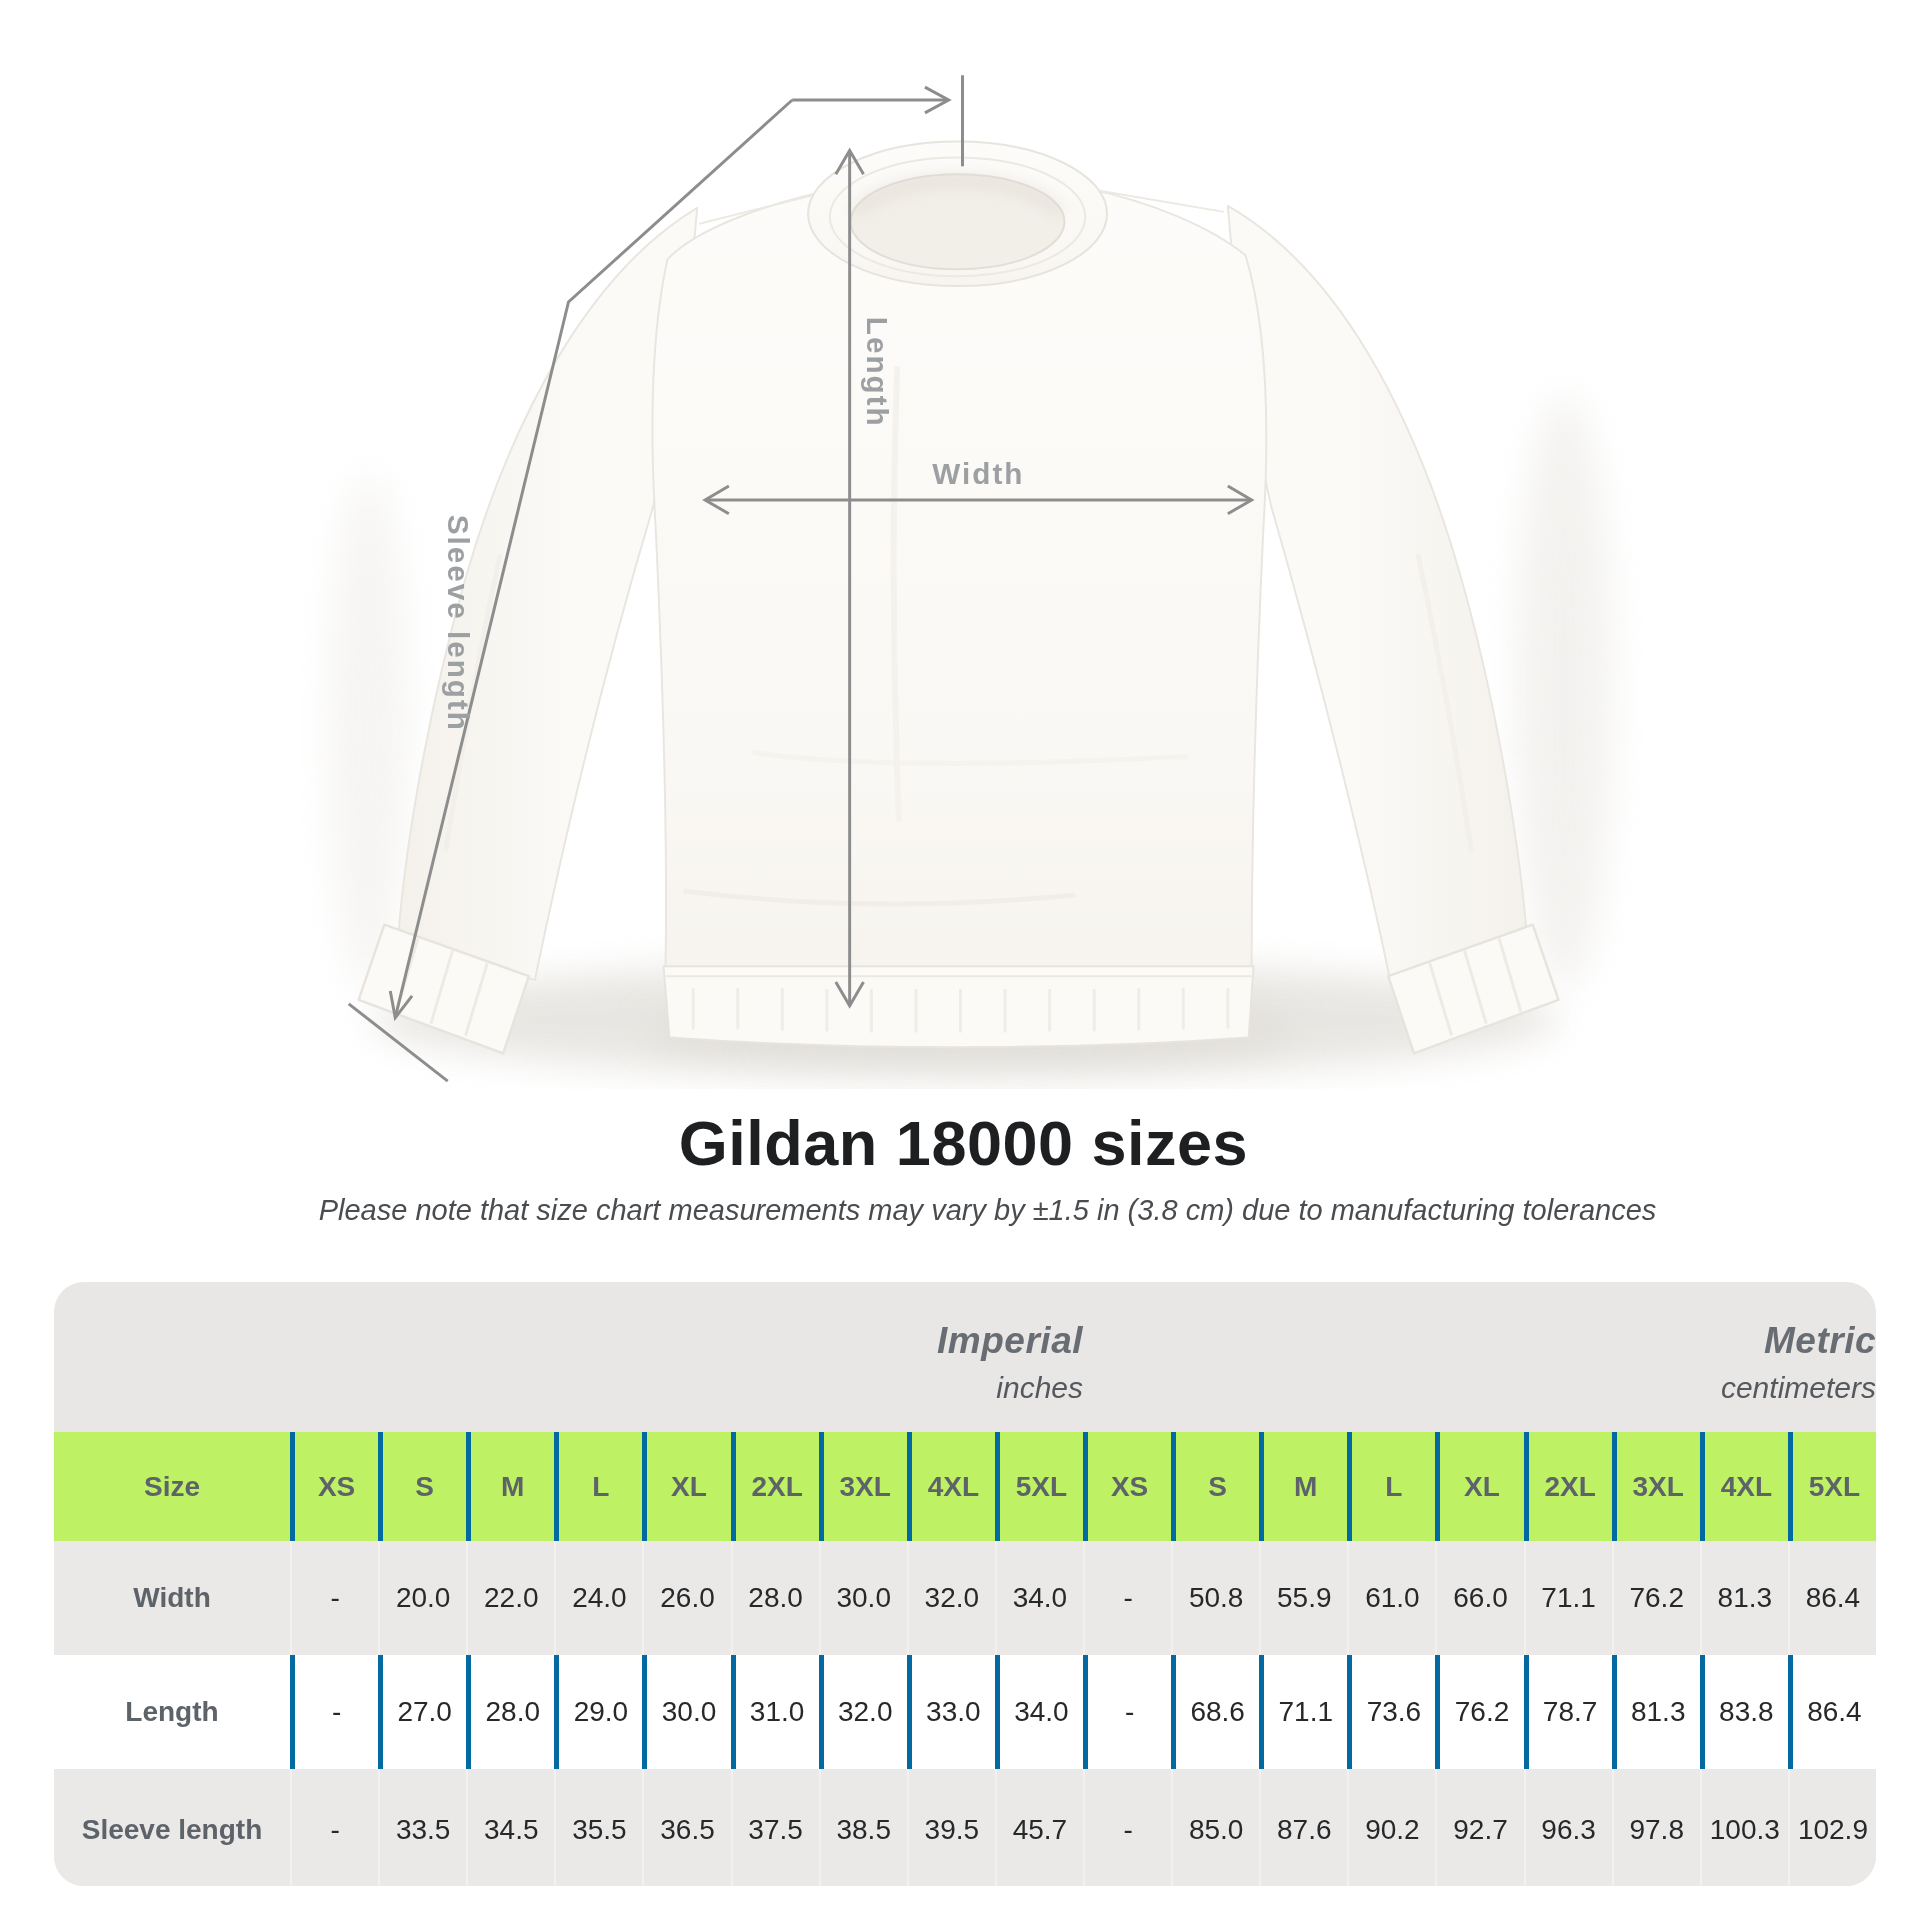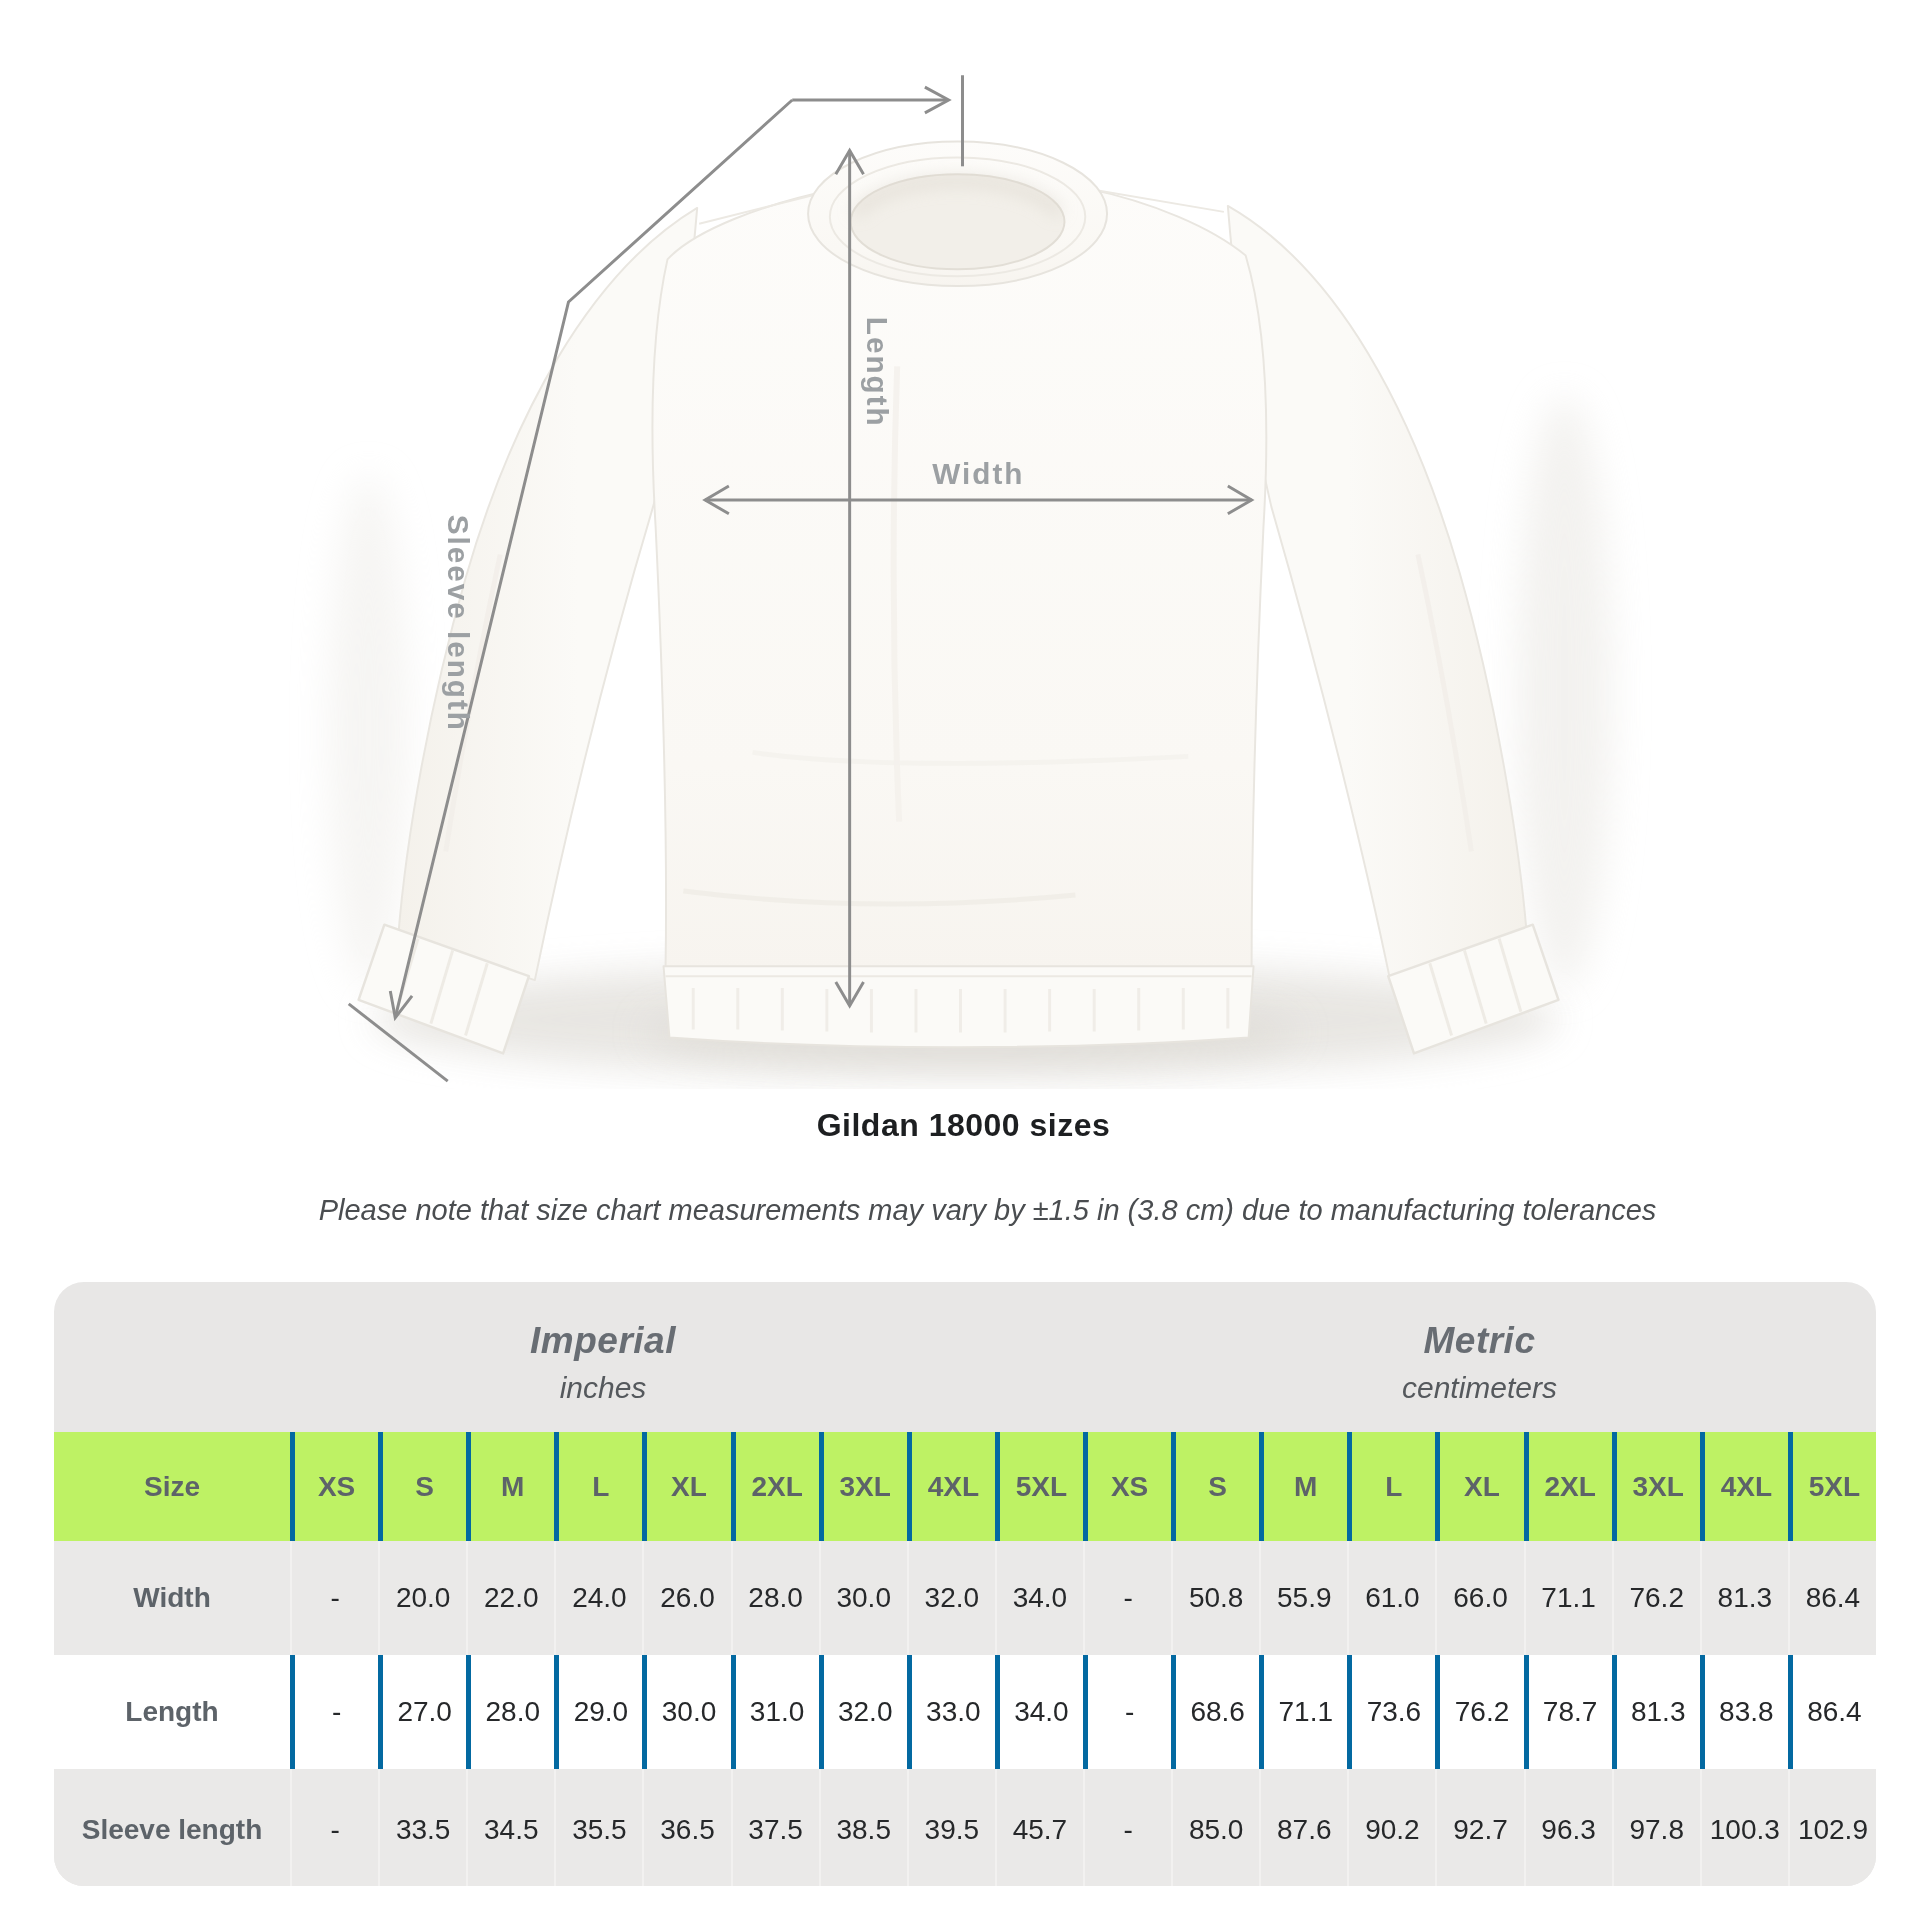--- a/index.html
+++ b/index.html
@@ -4,30 +4,30 @@
 <style>
   html,body{margin:0;padding:0;background:#fff;}
   .page{position:relative;width:1927px;height:1927px;background:#ffffff;overflow:hidden;
         font-family:"Liberation Sans","DejaVu Sans",sans-serif;}
 
   
   .illustration{position:absolute;top:0;left:0;width:1927px;height:1089px;display:block;}
 
   
   .title{position:absolute;top:1107px;left:0;width:100%;text-align:center;
-         font-size:32px;font-weight:bold;color:#1d1f21;letter-spacing:0.5px;}
+         font-size:63px;font-weight:bold;color:#1d1f21;letter-spacing:0.5px;}
   .note{position:absolute;top:1194px;left:0;width:100%;text-align:center;
         font-size:29px;font-style:italic;color:#4a4d50;padding-left:24px;}
 
   
   .size-table{position:absolute;top:1282px;left:54px;width:1822px;height:604px;
               background:#e8e7e6;border-radius:30px;overflow:hidden;}
   .grid{display:grid;grid-template-columns:236px repeat(18,1fr);}
   .units-row{height:150px;}
-  .unit-block{display:flex;flex-direction:column;align-items:center;justify-content:center;
+  .unit-block{display:flex;flex-direction:column;align-items:flex-end;justify-content:center;
               gap:9px;padding-top:10px;}
   .unit-imperial{grid-column:1/11;padding-left:69px;}
   .unit-metric{grid-column:11/20;}
   .unit-name{font-size:37px;font-weight:bold;font-style:italic;color:#686d73;letter-spacing:0.5px;}
   .unit-sub{font-size:30px;font-style:italic;color:#55595d;}
 
   #header-row{height:109px;background:#bef264;}
   #header-row .cell{font-weight:bold;color:#5d6369;}
   .trow{height:114px;}
   .trow:last-child{height:121px;}

